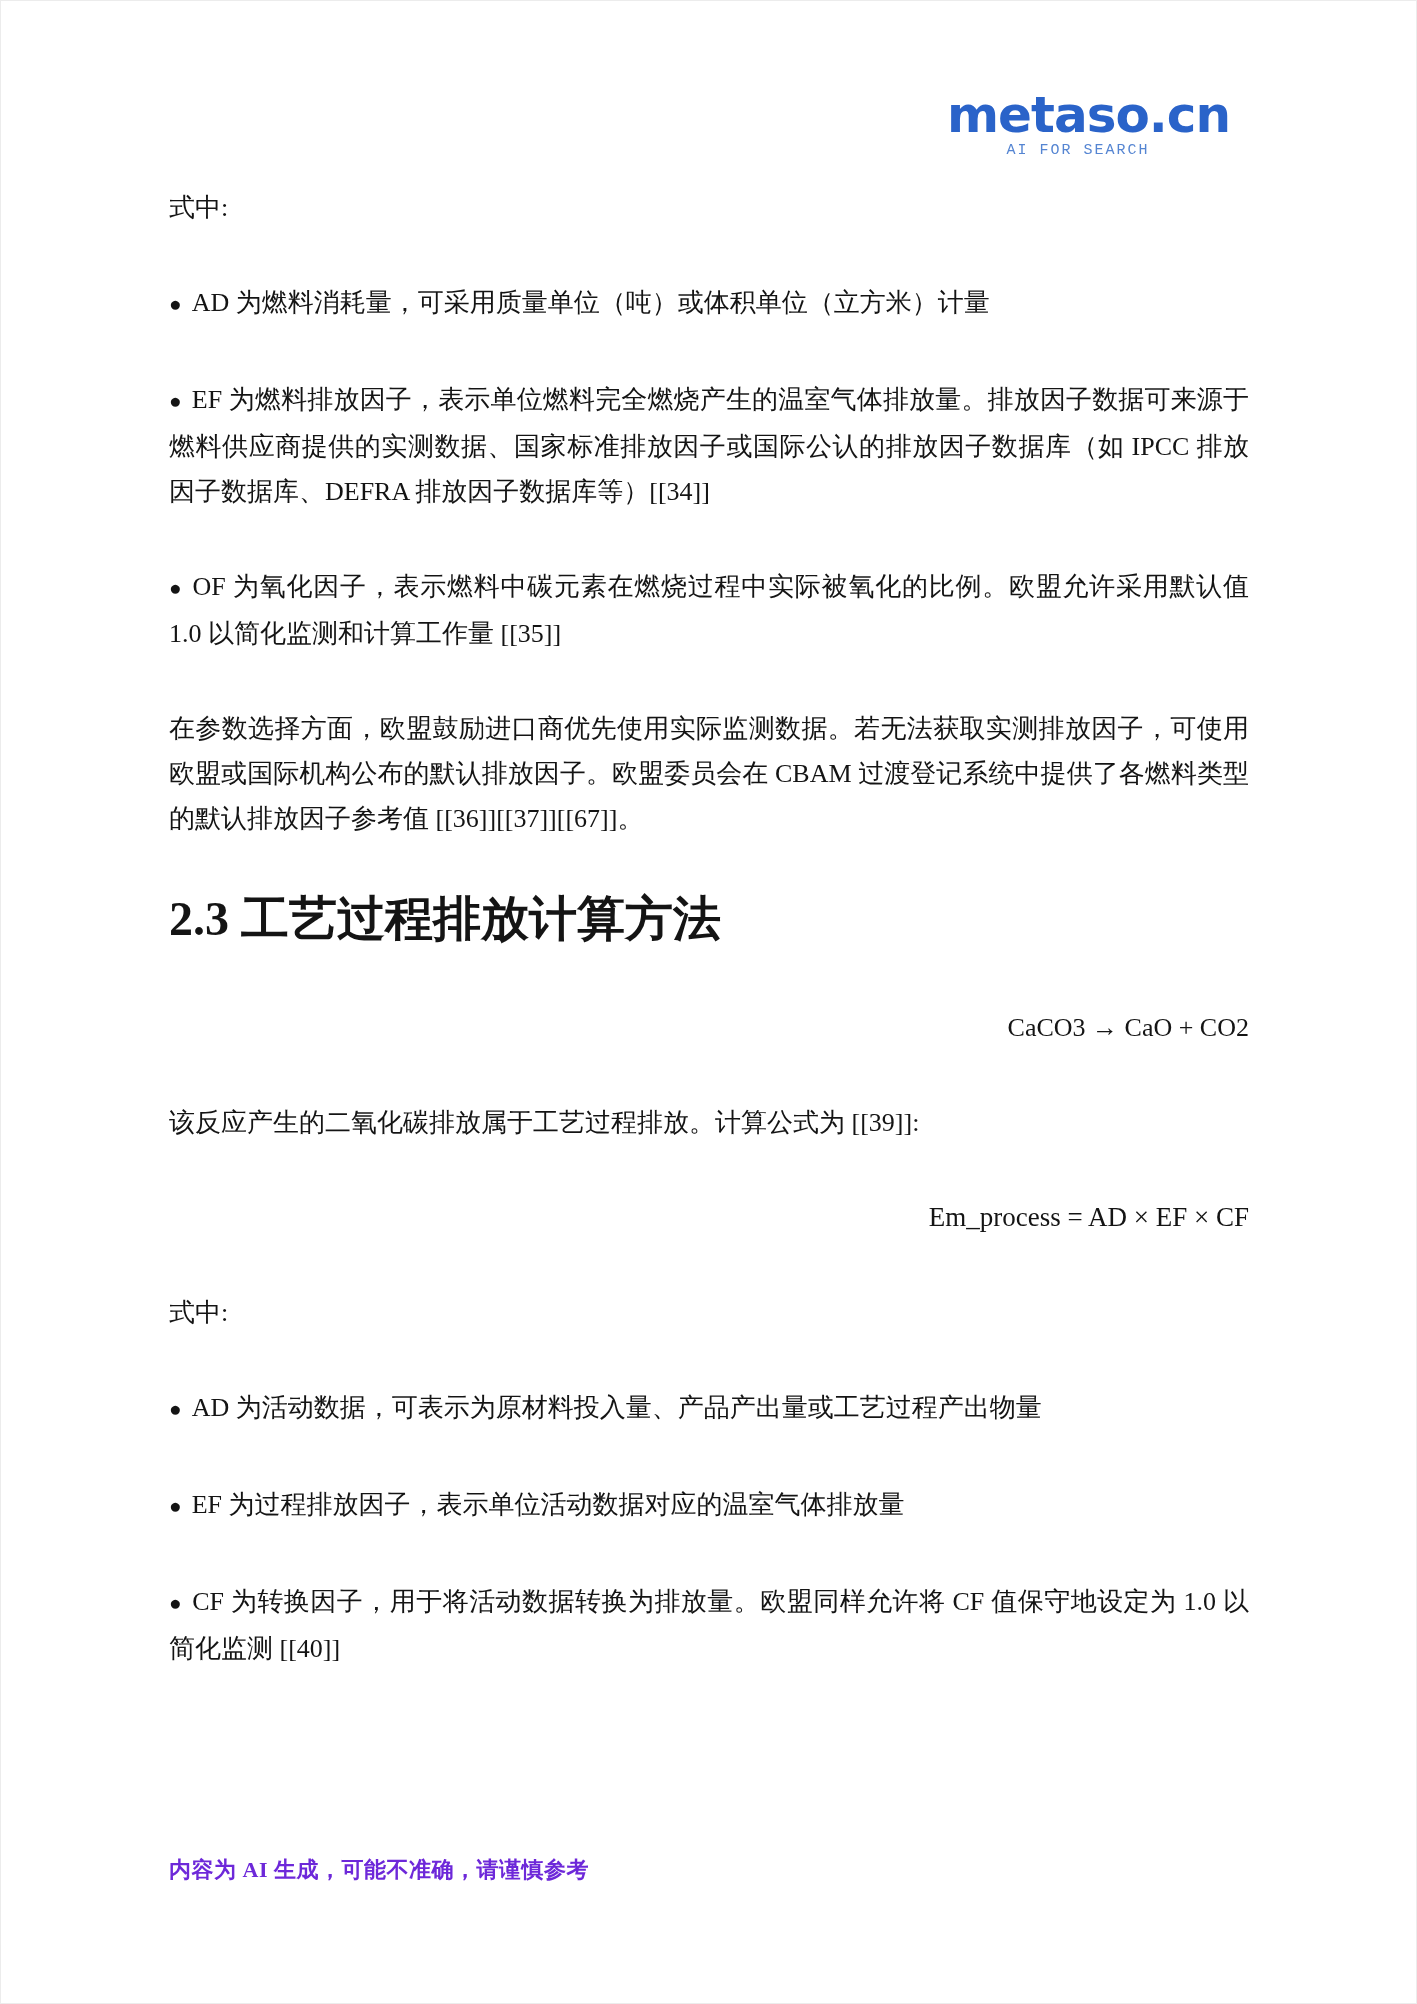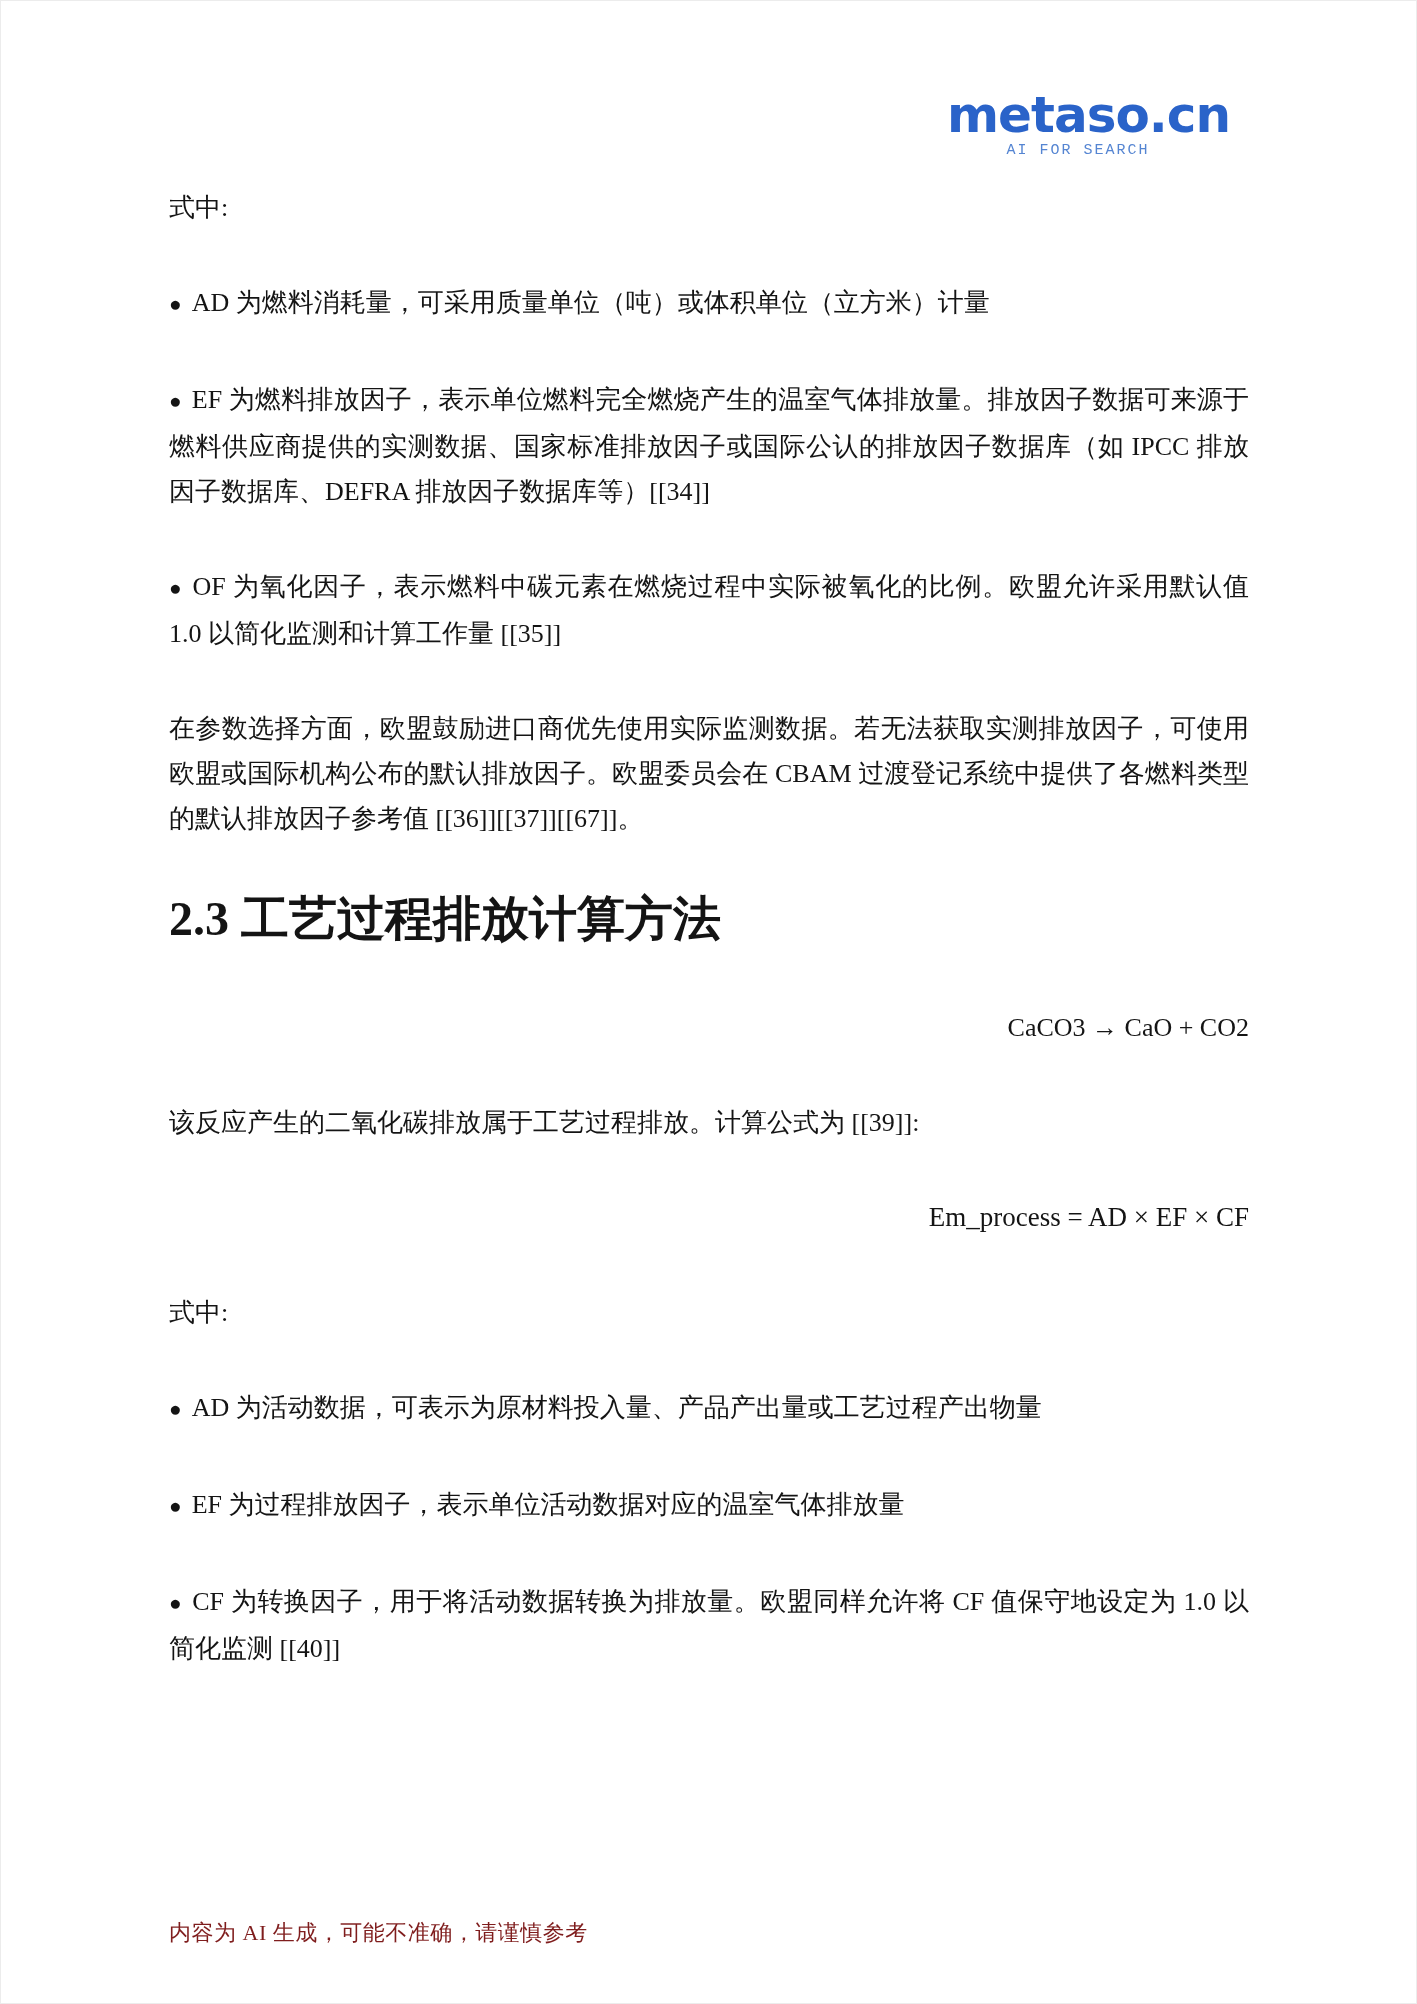--- a/index.html
+++ b/index.html
@@ -71,24 +71,25 @@
     font-weight: bold;
   }
   .formula-bold {
     font-weight: normal;
     font-size: 27px;
   }
   
   .footer {
     position: absolute;
     left: 168px;
-    top: 1917px;
+    top: 1854px;
     font-size: 22px;
-    color: #7f1d1d;
+    color: #6d28d9;
     letter-spacing: 0.5px;
+    font-weight: bold;
   }
 </style>
 </head>
 <body>
 
 <div class="page">
 
   <header class="logo-block">
     <div class="logo-text">metaso.cn</div>
     <div class="logo-tagline">AI FOR SEARCH</div>

